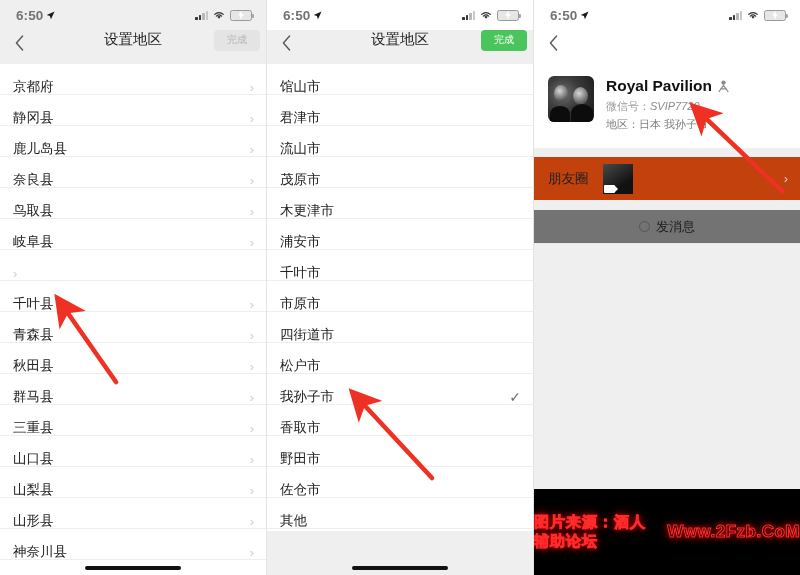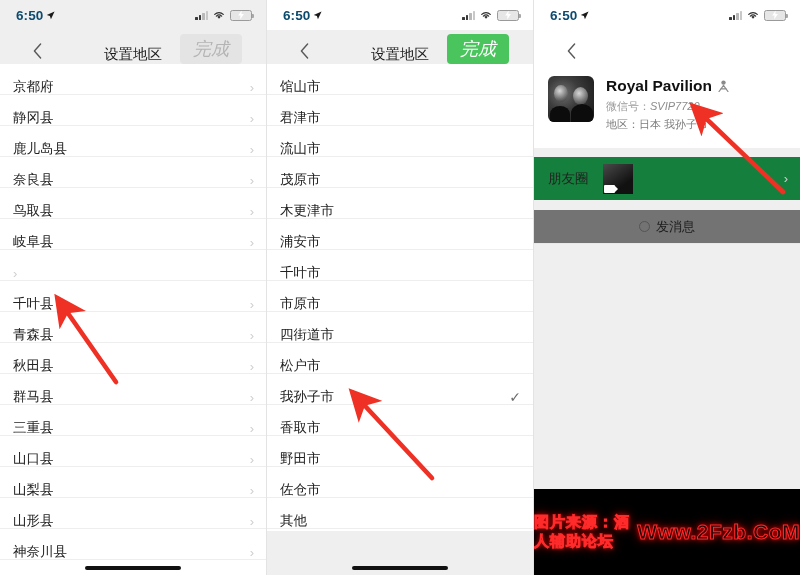--- a/index.html
+++ b/index.html
@@ -17,21 +17,21 @@
 
   
   .statusbar {
     height: 30px; display: flex; align-items: center;
     justify-content: space-between;
     padding: 0 14px 0 16px;
     background: #efefef;
   }
   .statusbar.white { background: #ffffff; }
   .sb-time {
-    font-size: 13.5px; font-weight: 600; color: #0c4a6e;
+    font-size: 13.5px; font-weight: 600; color: #737373;
     letter-spacing: 0.1px; display: flex; align-items: center; gap: 3px;
   }
   .loc-arrow { display: inline-block; width: 9px; height: 9px; }
   .sb-right { display: flex; align-items: center; gap: 4px; }
   .signal { display: flex; align-items: flex-end; gap: 1px; height: 9px; }
   .signal i { display: block; width: 2.4px; background: #8e8e8e; border-radius: .5px; }
   .signal i:nth-child(1) { height: 3px; background:#3a3a3a; }
   .signal i:nth-child(2) { height: 5px; background:#3a3a3a; }
   .signal i:nth-child(3) { height: 7px; background:#b8b8b8; }
   .signal i:nth-child(4) { height: 9px; background:#c8c8c8; }
@@ -45,35 +45,35 @@
     content:''; position:absolute; right:-3px; top:3px;
     width:1.6px; height:4px; background:#a8a8a8; border-radius:0 1px 1px 0;
   }
   .battery .fill { height: 100%; width: 58%; background: #3cc84c; border-radius: 1.2px; }
   .battery .bolt { position:absolute; left:50%; top:50%; transform:translate(-50%,-50%);
      width:7px; height:9px; }
 
   
   .navbar {
     height: 34px; background: #efefef;
-    display: flex; align-items: flex-end; position: relative;
-    padding: 0 24px;
+    display: flex; align-items: flex-start; position: relative;
+    padding: 0 6px;
   }
   .navbar.white { background: #ffffff; }
   .nav-back {
     width: 26px; height: 26px; display:flex; align-items:center; justify-content:center;
     cursor: pointer;
   }
   .nav-title {
     position: absolute; left: 0; right: 0; text-align: center;
     font-size: 14.5px; color: #1c1c1c; font-weight: 500; pointer-events: none;
   }
   .nav-action {
-    margin-left: auto; font-size: 18px; padding: 4px 13px;
-    border-radius: 4px; line-height: 1.25; z-index: 2; font-style: italic;
+    margin-left: auto; font-size: 10px; padding: 4px 13px;
+    border-radius: 4px; line-height: 1.25; z-index: 2;
   }
   .nav-action.disabled { background: #e4e4e4; color: #b4b4b4; }
   .nav-action.active { background: #4ac45c; color: #ffffff; }
 
   
   .list { background: #ffffff; }
   .list-row {
     height: 31px; display: flex; align-items: center;
     padding: 16px 12px 0 13px; position: relative;
     border-bottom: 1px solid #eeeeee;
@@ -108,21 +108,21 @@
     font-size: 15.5px; font-weight: 700; color: #111; display: flex;
     align-items: center; gap: 6px; margin-top: 1px;
   }
   .p-line { font-size: 11px; color: #9a9a9a; margin-top: 4px; }
   .p-line .v { color: #8b8b8b; font-style: italic; }
   .p-region { font-size: 11px; color: #7d7d7d; margin-top: 3px; }
 
   .sep-gray { height: 9px; background: #efefef; }
   .row-moments {
     height: 44px; display: flex; align-items: center;
-    padding: 0 12px 0 14px; gap: 14px; background: #15803d;
+    padding: 0 12px 0 14px; gap: 14px; background: #c2410c;
     border-bottom: 1px solid #efefef;
     justify-content: flex-end;
   }
   .row-moments .lbl { font-size: 13.5px; color: #222; }
   .thumb {
     width: 30px; height: 30px; position: relative; overflow: hidden;
     background: linear-gradient(145deg,#4a4a4a,#111 70%);
   }
   .thumb .vbadge {
     position: absolute; left: 1px; bottom: 1px; width: 11px; height: 8px;
@@ -149,21 +149,21 @@
     height: 86px; background: #000; display: flex;
     align-items: center; 
     gap: 6px;
   }
   .wm-line {
     font-size: 15px; font-weight: 700; letter-spacing: 1px;
     color: #2a0406;
     -webkit-text-stroke: 1px #ff2b2b;
     text-shadow: 0 0 5px #ff0000, 0 0 11px #c40000;
   }
-  .wm-line.two { font-size: 21px; letter-spacing: 0.5px; }
+  .wm-line.two { font-size: 17px; letter-spacing: 0.5px; }
 
   
   .home-ind {
     position: absolute; bottom: 5px; left: 50%; transform: translateX(-50%);
     width: 96px; height: 4px; border-radius: 3px; background: #111;
   }
   .bottom-pad { position:absolute; left:0; right:0; bottom:0; height: 44px; background:#efefef; }
 
   
   .arrow-svg { position: absolute; pointer-events: none; }

